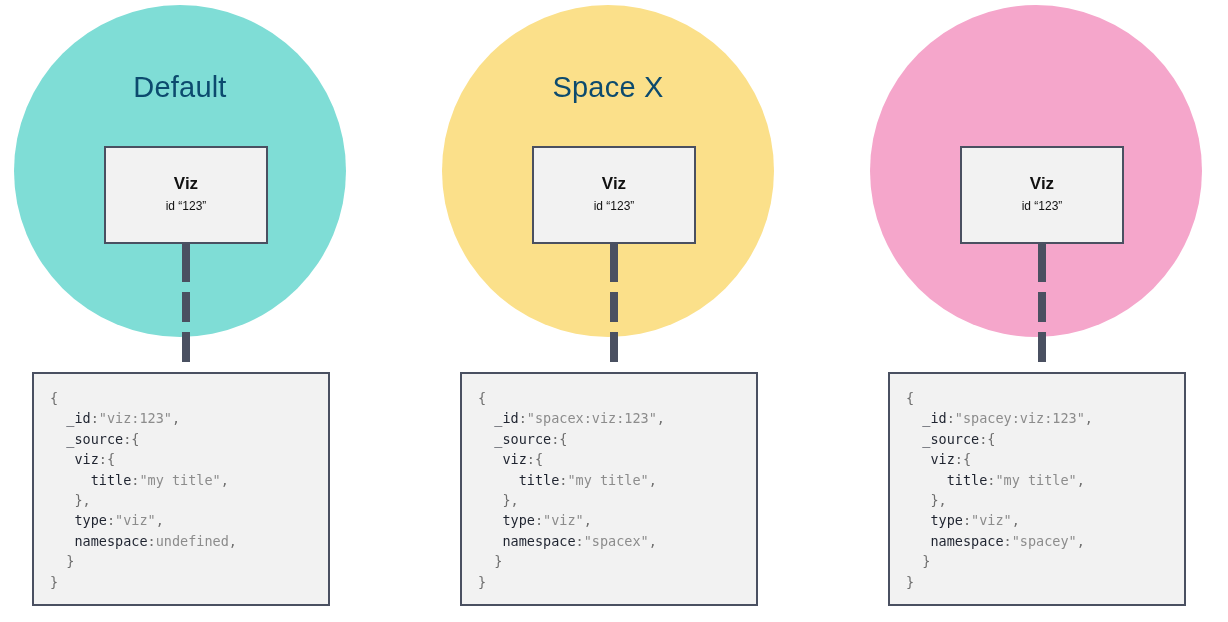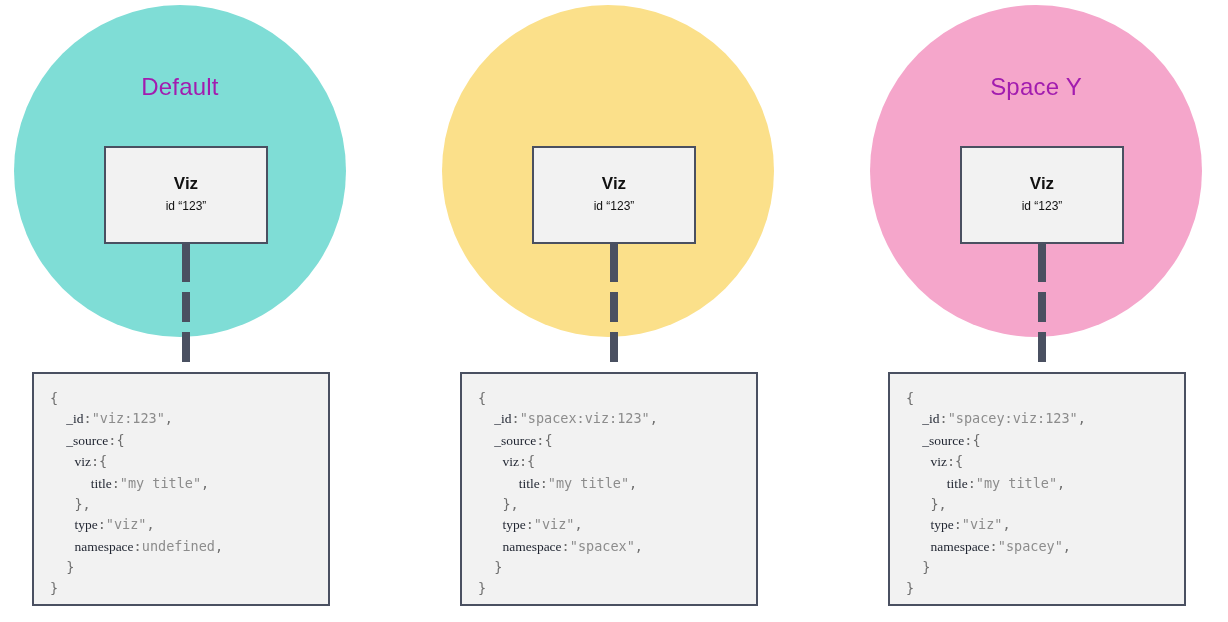--- a/index.html
+++ b/index.html
@@ -41,22 +41,22 @@
     height: 332px;
     border-radius: 50%;
   }
 
   .space-title {
     position: absolute;
     left: 14px;
     top: 70px;
     width: 332px;
     text-align: center;
-    font-size: 24px;
-    color: #a21caf;
+    font-size: 29px;
+    color: #0c4a6e;
     letter-spacing: 0.2px;
     line-height: 34px;
     white-space: nowrap;
   }
 
   
   .viz-box {
     position: absolute;
     left: 104px;
     top: 146px;
@@ -112,21 +112,21 @@
     box-sizing: border-box;
     padding: 14px 16px;
   }
   .code {
     font-family: "DejaVu Sans Mono", "Liberation Mono", monospace;
     font-size: 13.5px;
     line-height: 20.4px;
     white-space: pre;
     color: #8C8C8C;
   }
-  .code .k { color: #1F2430; font-weight: 500; font-family: Liberation Serif, serif; }
+  .code .k { color: #1F2430; font-weight: 500; }
   .code .p { color: #6E6E6E; }
   .code .v { color: #8C8C8C; }
   .code .b { color: #6E6E6E; }
 </style>
 </head>
 <body>
 
 <div class="diagram">
 
   <div class="column col-0">
@@ -155,20 +155,21 @@
    <span class="k">type</span><span class="p">:</span><span class="v">"viz"</span><span class="p">,</span>
    <span class="k">namespace</span><span class="p">:</span><span class="v">undefined</span><span class="p">,</span>
   <span class="b">}</span>
 <span class="b">}</span></div>
     </div>
   </div>
 
   <div class="column col-1">
     <div class="circle" style="background:#FBE08A"></div>
 
+    <div class="space-title">Space X</div>
 
     <div class="viz-box">
       <div class="viz-title">Viz</div>
       <div class="viz-sub">id “123”</div>
     </div>
 
     <div class="connector">
       <div class="dash dash-0"></div>
       <div class="dash dash-1"></div>
       <div class="dash dash-2"></div>
@@ -184,21 +185,20 @@
    <span class="k">type</span><span class="p">:</span><span class="v">"viz"</span><span class="p">,</span>
    <span class="k">namespace</span><span class="p">:</span><span class="v">"spacex"</span><span class="p">,</span>
   <span class="b">}</span>
 <span class="b">}</span></div>
     </div>
   </div>
 
   <div class="column col-2">
     <div class="circle" style="background:#F5A6CB"></div>
 
-    <div class="space-title">Space Y</div>
 
     <div class="viz-box">
       <div class="viz-title">Viz</div>
       <div class="viz-sub">id “123”</div>
     </div>
 
     <div class="connector">
       <div class="dash dash-0"></div>
       <div class="dash dash-1"></div>
       <div class="dash dash-2"></div>

